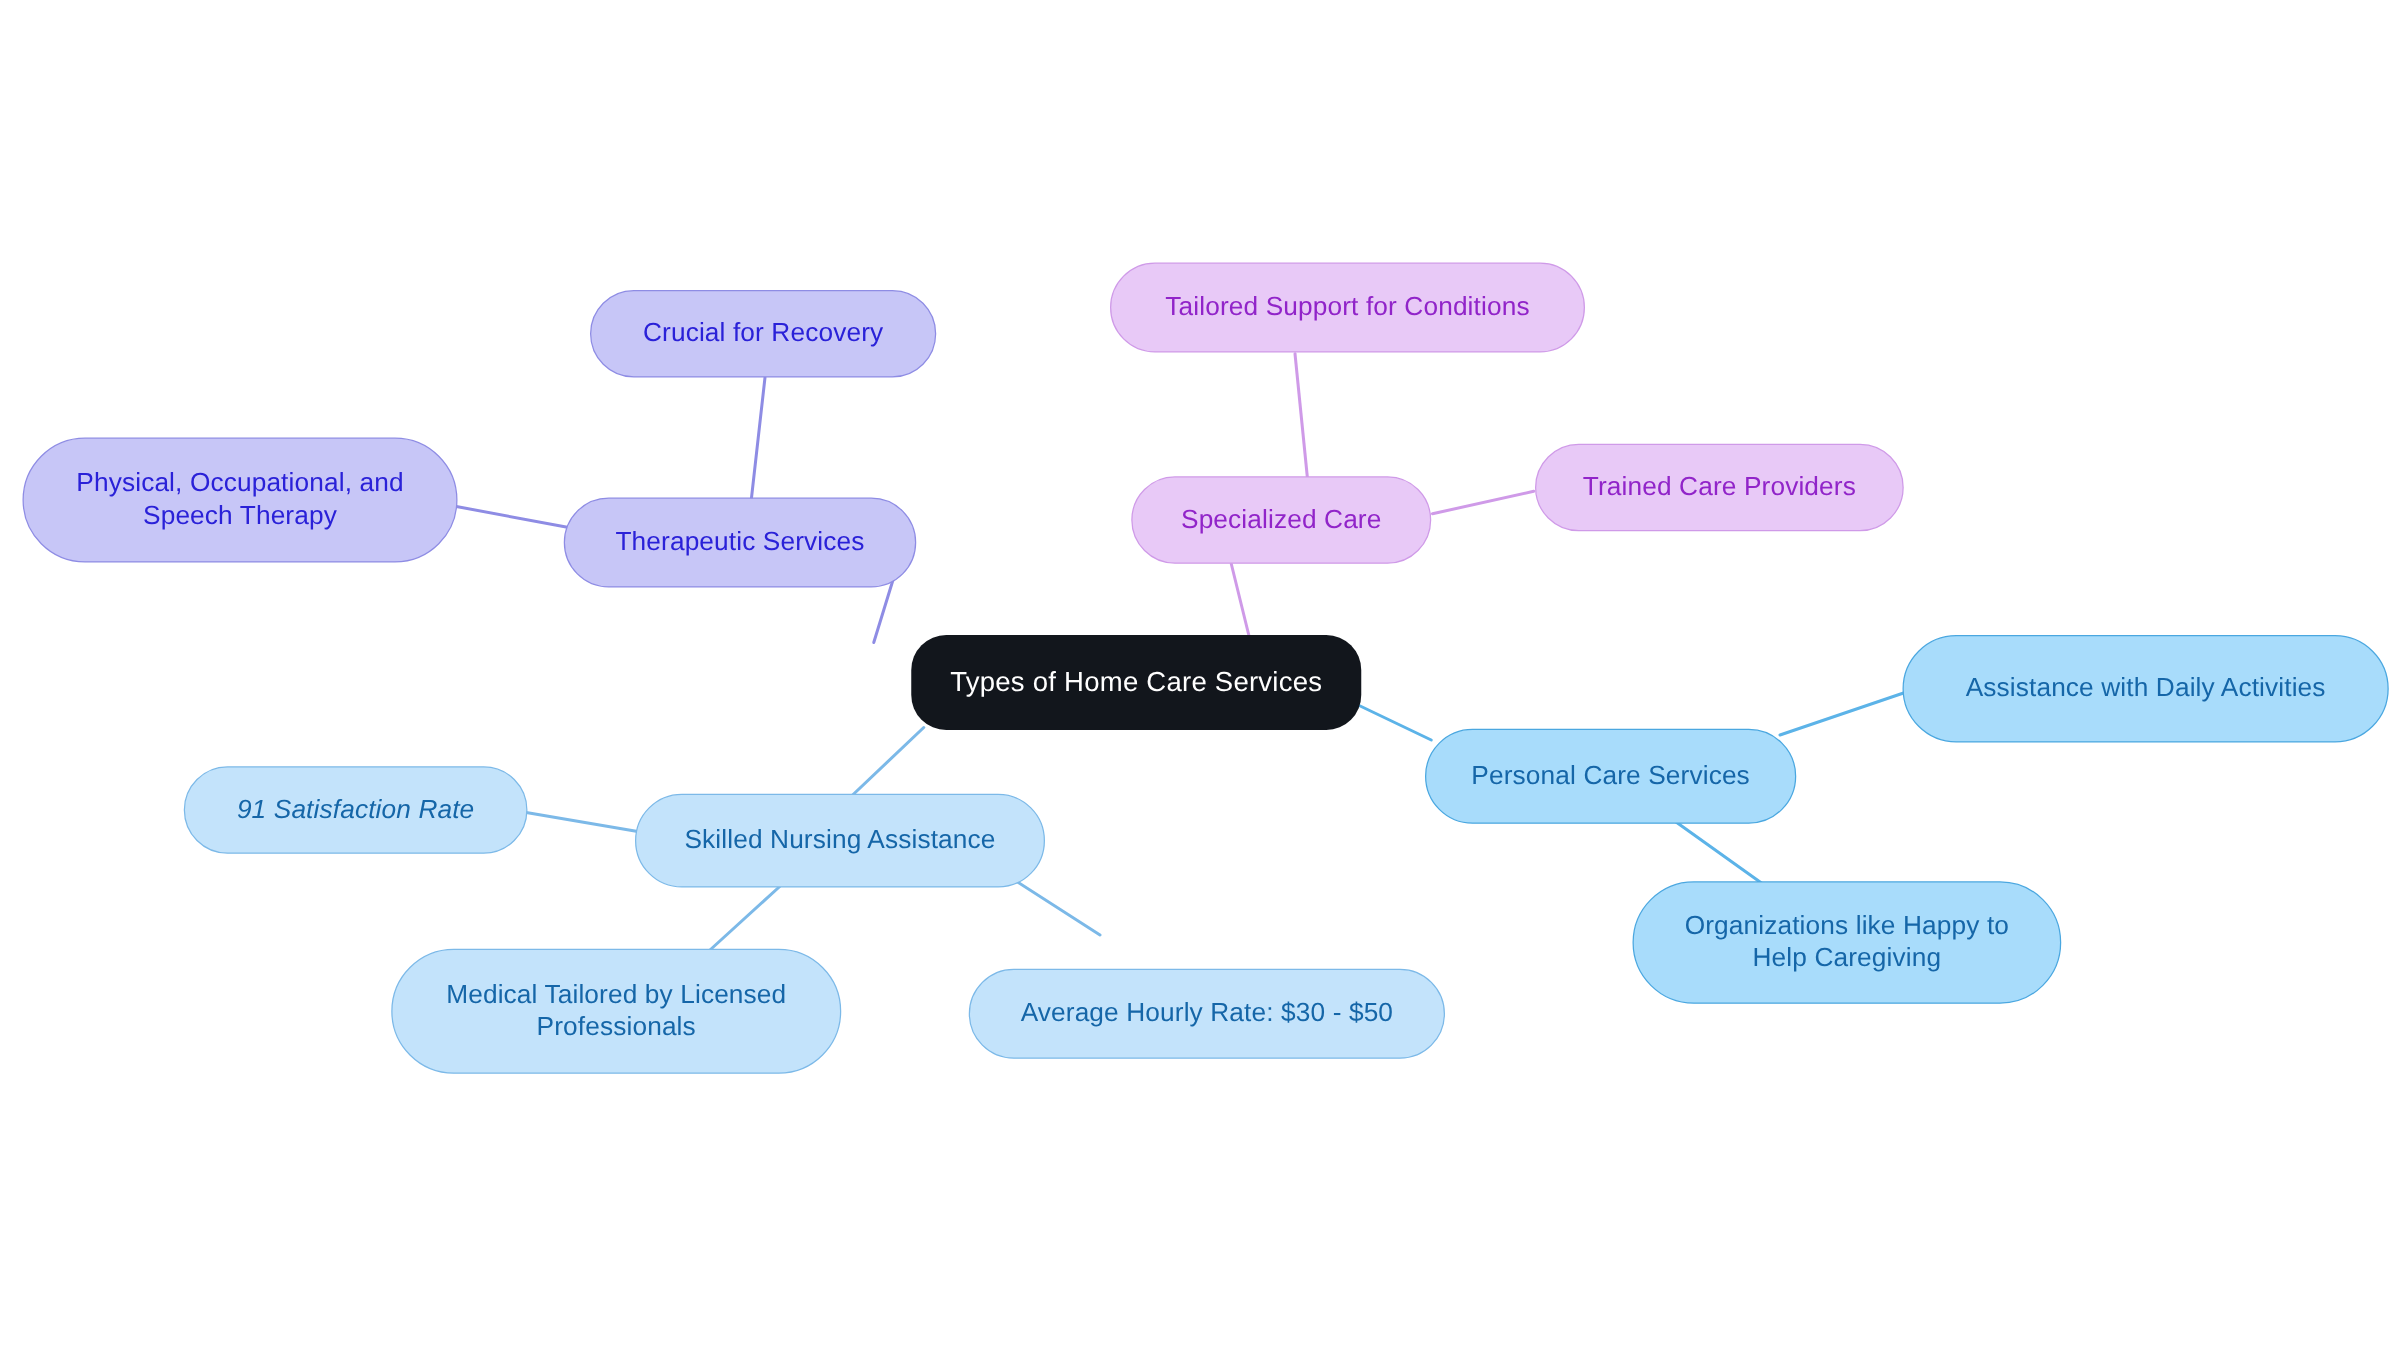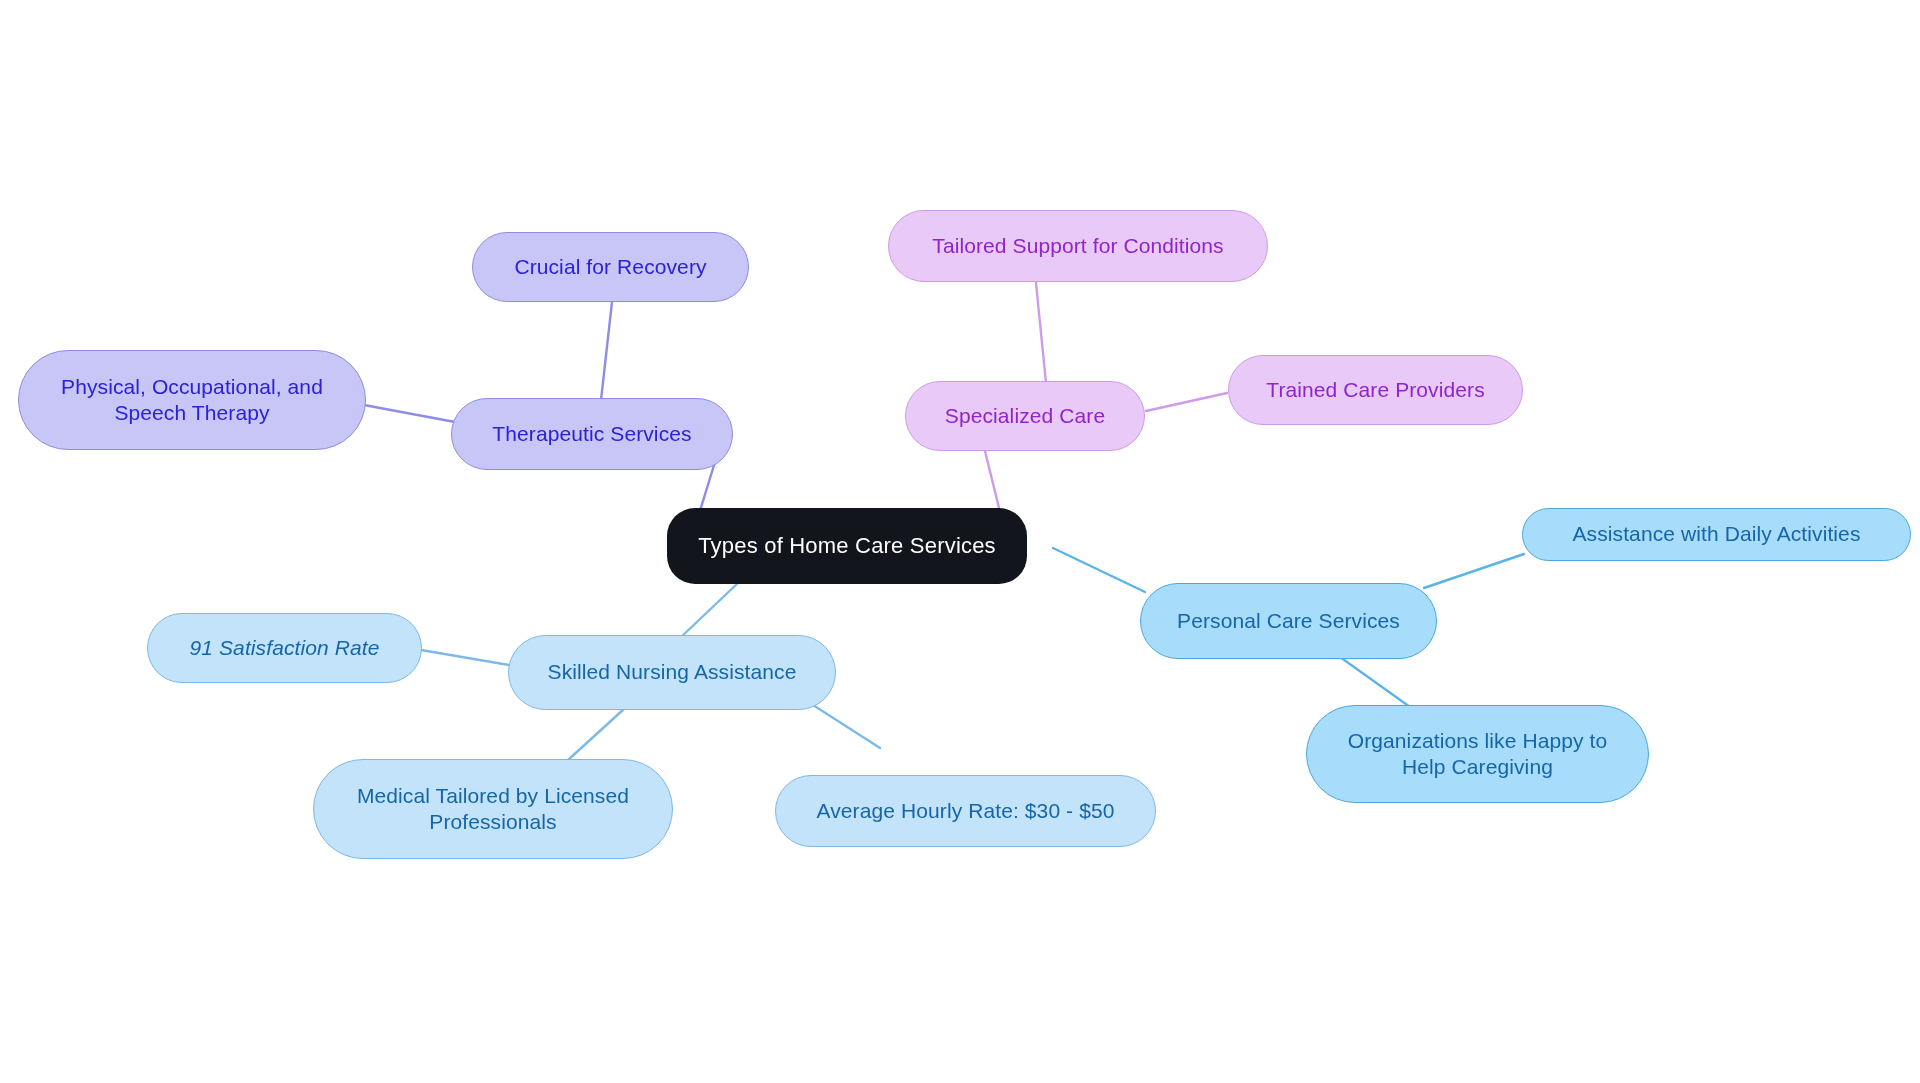--- a/index.html
+++ b/index.html
@@ -77,38 +77,38 @@
       <line x1="1146" y1="411" x2="1227" y2="393" stroke="#cf9ae8" stroke-width="2.4" stroke-linecap="round"></line>
       <line x1="1053" y1="548" x2="1145" y2="592" stroke="#5cb3e8" stroke-width="2.4" stroke-linecap="round"></line>
       <line x1="1424" y1="588" x2="1524" y2="554" stroke="#5cb3e8" stroke-width="2.4" stroke-linecap="round"></line>
       <line x1="1340" y1="657" x2="1410" y2="707" stroke="#5cb3e8" stroke-width="2.4" stroke-linecap="round"></line>
       <line x1="739" y1="582" x2="680" y2="638" stroke="#7cb9e8" stroke-width="2.4" stroke-linecap="round"></line>
       <line x1="509" y1="665" x2="421" y2="650" stroke="#7cb9e8" stroke-width="2.4" stroke-linecap="round"></line>
       <line x1="624" y1="709" x2="568" y2="760" stroke="#7cb9e8" stroke-width="2.4" stroke-linecap="round"></line>
       <line x1="813" y1="705" x2="880" y2="748" stroke="#7cb9e8" stroke-width="2.4" stroke-linecap="round"></line>
     </svg>
 
-  <div class="node root fill-dark" style="left: 667px; top: 508px; width: 360px; height: 76px;">Types of Home Care Services</div>
+  <div class="node root fill-dark" style="left: 729px; top: 508px; width: 360px; height: 76px;">Types of Home Care Services</div>
 
   <div class="node branch fill-purple" style="left: 451px; top: 398px; width: 282px; height: 72px;">Therapeutic Services</div>
 
   <div class="node leaf fill-purple" style="left: 472px; top: 232px; width: 277px; height: 70px;">Crucial for Recovery</div>
 
   <div class="node leaf fill-purple" style="left: 18px; top: 350px; width: 348px; height: 100px;">Physical, Occupational, and
 Speech Therapy</div>
 
   <div class="node branch fill-violet" style="left: 905px; top: 381px; width: 240px; height: 70px; text-align: center;">Specialized Care</div>
 
   <div class="node leaf fill-violet" style="left: 888px; top: 210px; width: 380px; height: 72px;">Tailored Support for Conditions</div>
 
   <div class="node leaf fill-violet" style="left: 1228px; top: 355px; width: 295px; height: 70px;">Trained Care Providers</div>
 
   <div class="node branch fill-blue-mid" style="left: 1140px; top: 583px; width: 297px; height: 76px;">Personal Care Services</div>
 
-  <div class="node leaf fill-blue-mid" style="left: 1522px; top: 508px; width: 389px; height: 53px;">Assistance with Daily Activities</div>
+  <div class="node leaf fill-blue-mid" style="left: 1522px; top: 508px; width: 389px; height: 86px;">Assistance with Daily Activities</div>
 
   <div class="node leaf fill-blue-mid" style="left: 1306px; top: 705px; width: 343px; height: 98px;">Organizations like Happy to
 Help Caregiving</div>
 
   <div class="node branch fill-blue-lt" style="left: 508px; top: 635px; width: 328px; height: 75px;">Skilled Nursing Assistance</div>
 
   <div class="node leaf fill-blue-lt" style="left: 147px; top: 613px; width: 275px; height: 70px; font-style: italic;">91 Satisfaction Rate</div>
 
   <div class="node leaf fill-blue-lt" style="left: 313px; top: 759px; width: 360px; height: 100px;">Medical Tailored by Licensed
 Professionals</div>

